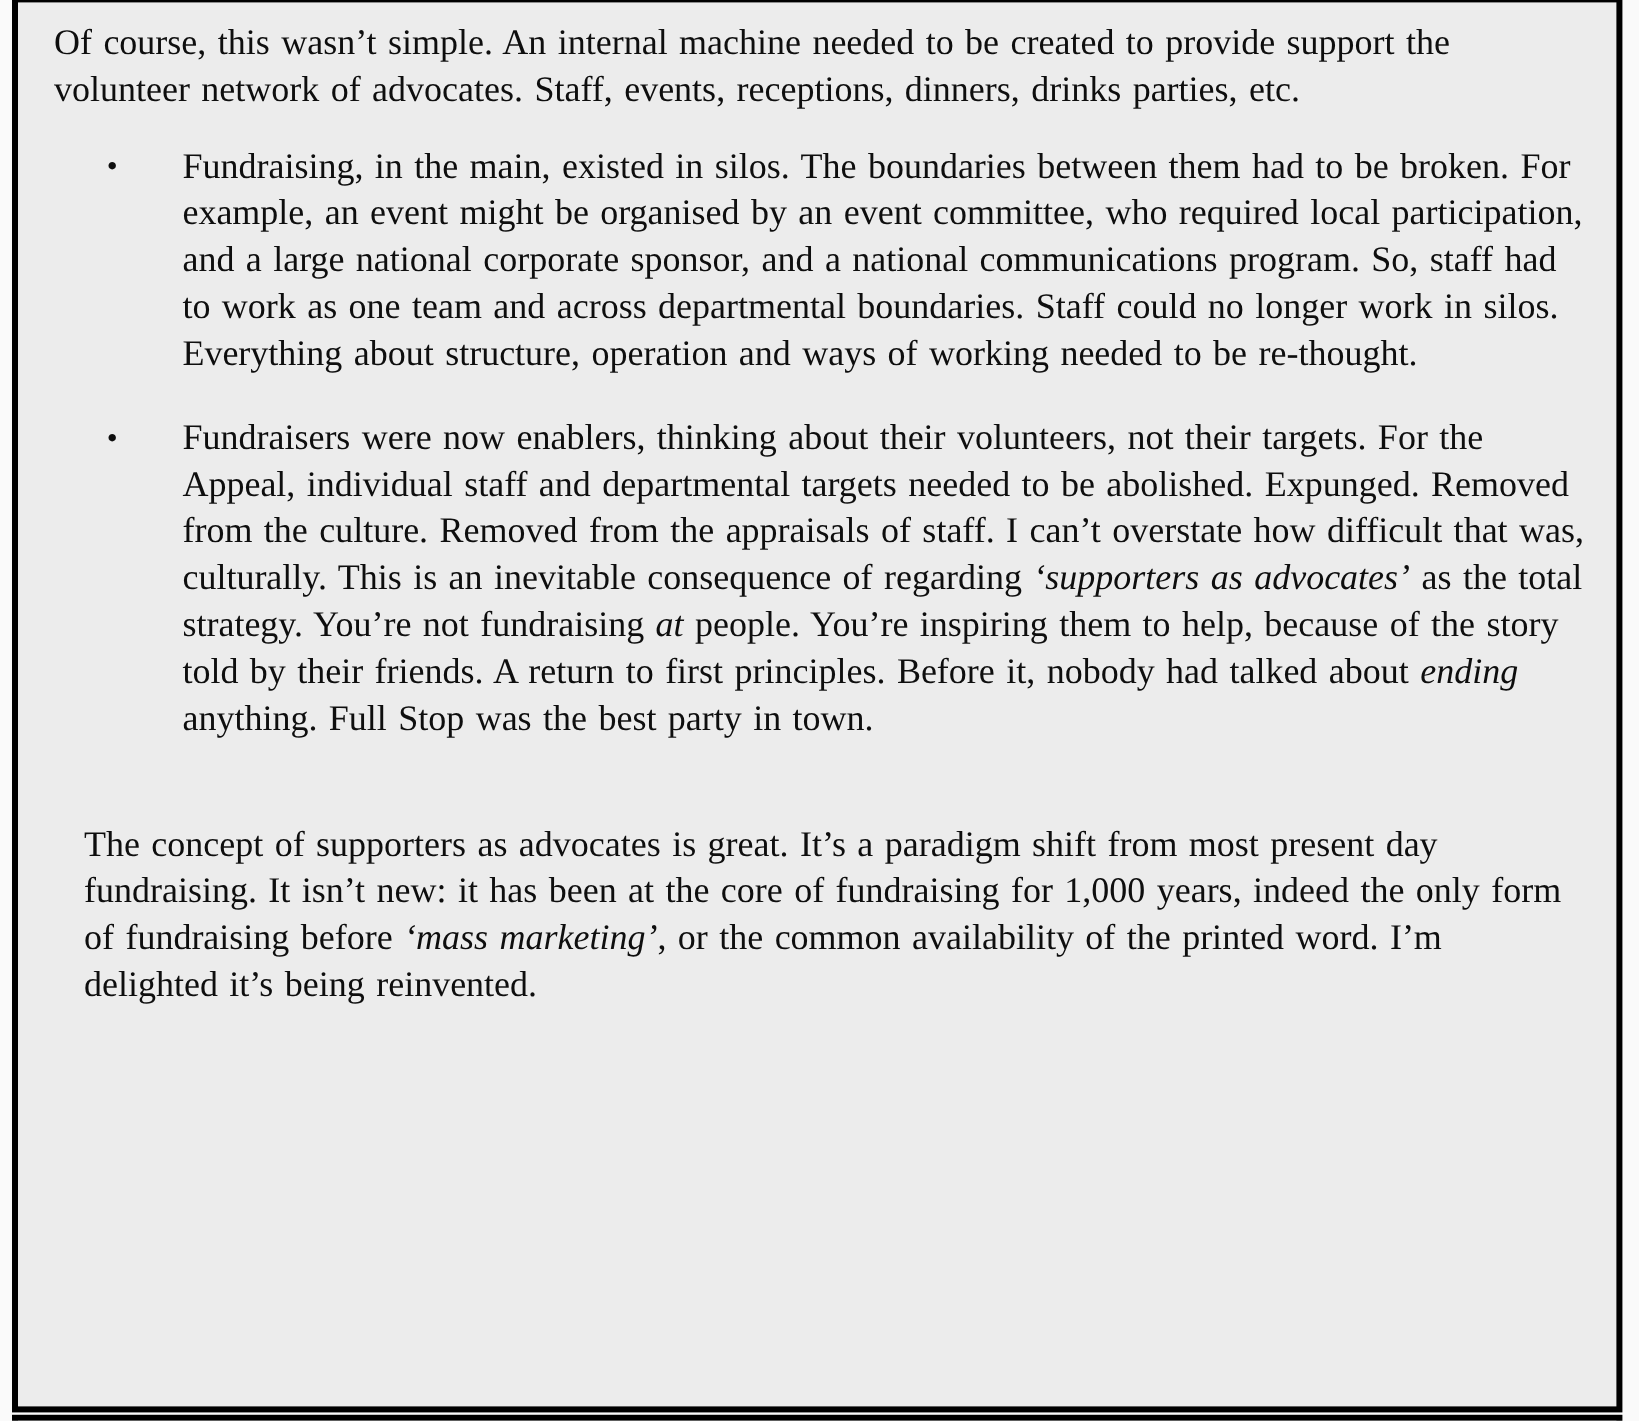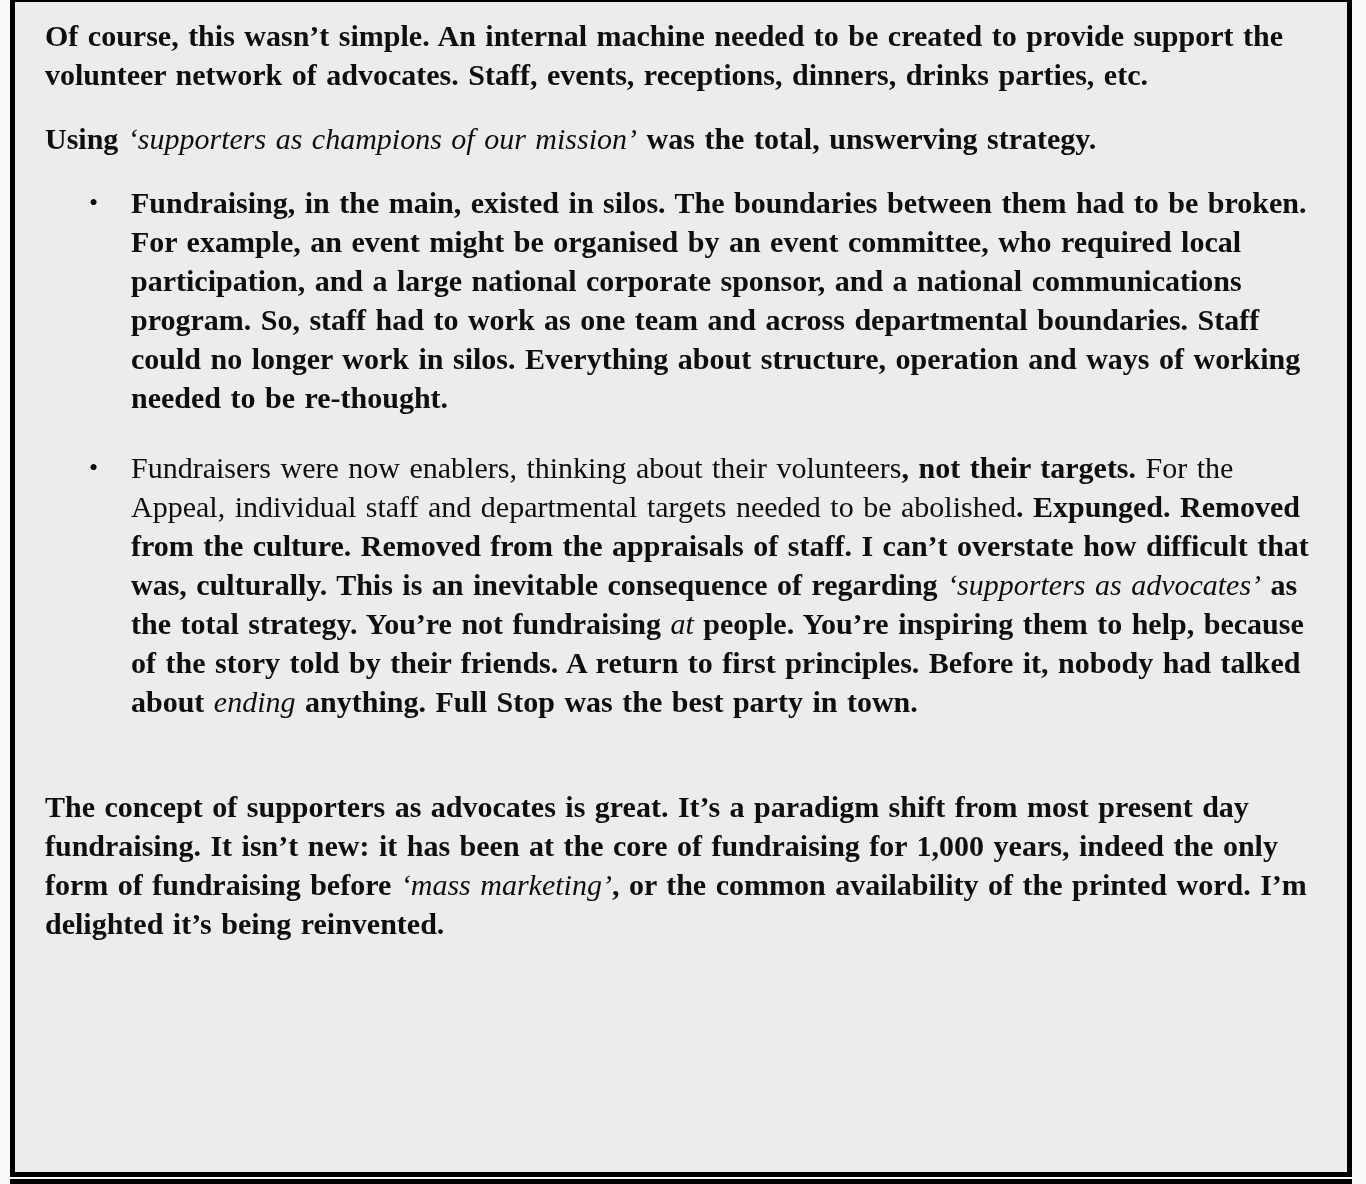--- a/index.html
+++ b/index.html
@@ -47,33 +47,32 @@
     align-items: flex-start;
     margin-bottom: 31px;
   }
   .block.bullet .marker {
     flex: 0 0 86px;
     box-sizing: border-box;
     padding-left: 44px;
     font-size: 26px;
     line-height: 39px;
   }
-  .block.bullet .btext { flex: 1 1 auto; }
-  .block.closing { margin-top: 66px; }
+  .block.bullet .btext { flex: 1 1 auto; margin-left: 21px; }
+  .block.closing { margin-top: 66px; margin-left: 25px; }
   .i { font-style: italic; }
   .b { font-weight: normal; }
-  .n { font-style: normal; font-weight: bold; }
+  .n { font-style: normal; font-weight: normal; }
 </style>
 </head>
 <body style="background: rgb(250, 250, 250);">
 
 <div class="page">
   <div class="quote-box" style="background: rgb(236, 236, 236); border-color: rgb(0, 0, 0); color: rgb(14, 14, 14);">
       <div class="block paragraph"><span class="n">Of course, this wasn’t simple. An internal machine needed to be created to provide support the volunteer network of advocates. Staff, events, receptions, dinners, drinks parties, etc.</span></div>
-      <div class="block paragraph"><span class="n">Using </span><span class="i">‘supporters as champions of our mission’</span><span class="n"> was the total, unswerving strategy.</span></div>
       <div class="block bullet">
         <span class="marker">•</span>
         <span class="btext"><span class="n">Fundraising, in the main, existed in silos. The boundaries between them had to be broken. For example, an event might be organised by an event committee, who required local participation, and a large national corporate sponsor, and a national communications program. So, staff had to work as one team and across departmental boundaries. Staff could no longer work in silos. Everything about structure, operation and ways of working needed to be re-thought.</span></span>
       </div>
       <div class="block bullet">
         <span class="marker">•</span>
         <span class="btext"><span class="b">Fundraisers were now enablers, thinking about their volunteers</span><span class="n">, not their targets. </span><span class="b">For the Appeal, individual staff and departmental targets needed to be abolished</span><span class="n">. Expunged. Removed from the culture. Removed from the appraisals of staff. I can’t overstate how difficult that was, culturally. This is an inevitable consequence of regarding </span><span class="i">‘supporters as advocates’</span><span class="n"> as the total strategy. You’re not fundraising </span><span class="i">at</span><span class="n"> people. You’re inspiring them to help, because of the story told by their friends. A return to first principles. Before it, nobody had talked about </span><span class="i">ending</span><span class="n"> anything. Full Stop was the best party in town.</span></span>
       </div>
       <div class="block paragraph closing"><span class="n">The concept of supporters as advocates is great. It’s a paradigm shift from most present day fundraising. It isn’t new: it has been at the core of fundraising for 1,000 years, indeed the only form of fundraising before </span><span class="i">‘mass marketing’</span><span class="n">, or the common availability of the printed word. I’m delighted it’s being reinvented.</span></div>
     </div>

